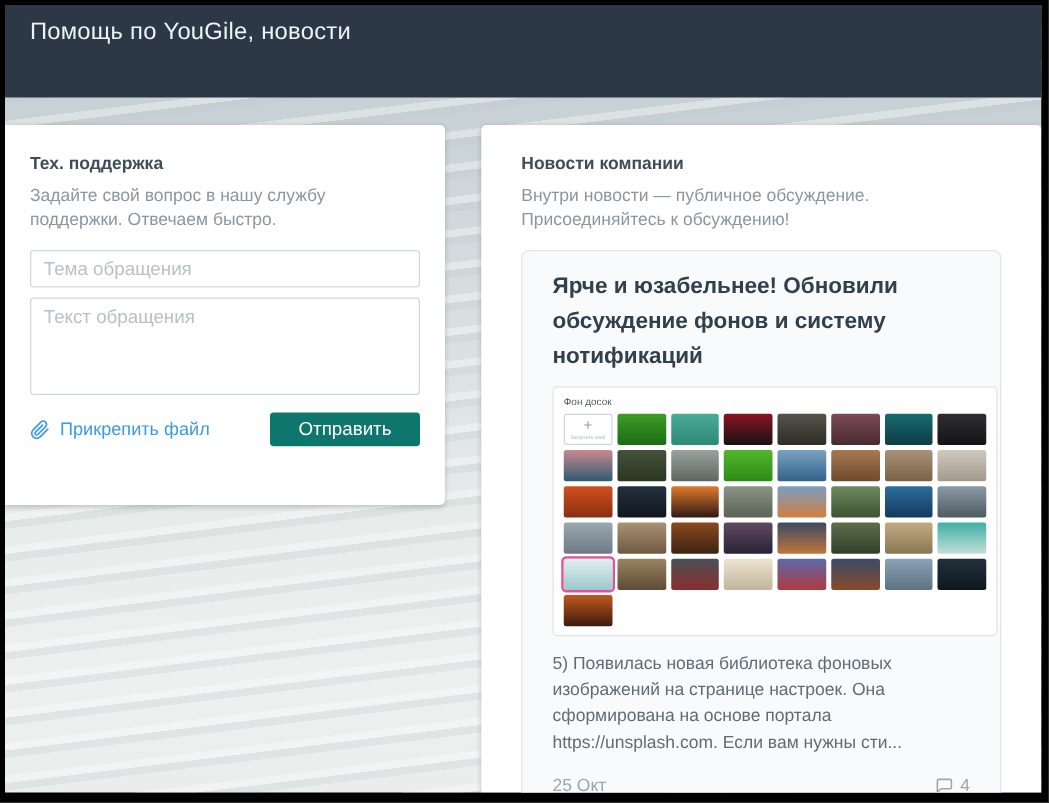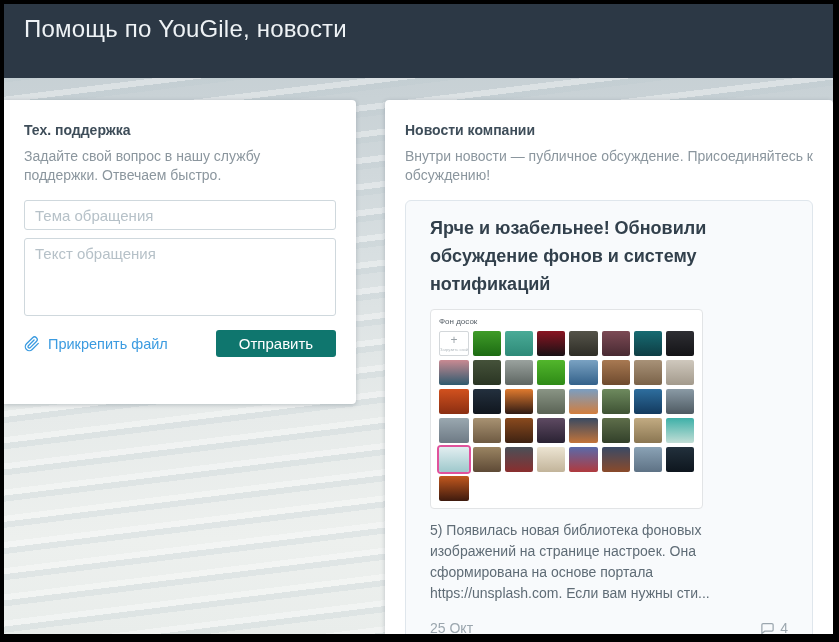--- a/index.html
+++ b/index.html
@@ -15,31 +15,31 @@
       repeating-linear-gradient(173deg, rgba(255,255,255,0) 0 14px, rgba(255,255,255,.35) 14px 20px, rgba(186,200,205,.25) 20px 26px),
       linear-gradient(180deg, #c2ccd1 0%, #c9d2d6 15%, #d8dfe1 40%, #e7ebea 65%, #edf0ee 85%, #e9edeb 100%);
   }
   
   .app-header {
     position:absolute; left:0; top:0; width:100%; height:74px;
     background:#2c3845;
   }
   .app-header h1 {
     position:absolute; left:20px; top:11px;
-    font-size:24px; font-weight:400; color:#eef2f5; letter-spacing:.2px;
+    font-size:19px; font-weight:400; color:#eef2f5; letter-spacing:.2px;
   }
   
   .panel { background:#fff; box-shadow:0 1px 4px rgba(40,55,70,.25); }
   .support-panel {
     position:absolute; left:0; top:96px; width:352px; height:304px;
     border-radius:0 4px 4px 0; padding:22px 20px;
   }
   .news-panel {
     position:absolute; left:381px; top:96px; width:448px; height:534px;
-    border-radius:4px 4px 0 0; padding:22px 20px;
+    border-radius:4px 4px 0 0; padding:22px 32px;
   }
   .panel h2 { font-size:14px; font-weight:700; color:#3e4d59; }
   .panel .panel-desc {
     margin-top:9px; font-size:14px; line-height:19px; color:#8b969e;
   }
   
   .support-panel input[type="text"], .support-panel textarea {
     display:block; width:312px; border:1px solid #cfd8dd; border-radius:3px;
     background:#fff; font-family:"Liberation Sans", sans-serif;
     font-size:15px; color:#0f766e; padding:6px 10px; outline:none; resize:none;
@@ -63,21 +63,21 @@
   
   .post-card {
     margin-top:15px; width:100%; background:#f8fafc; border:1px solid #dfe6ec;
     border-radius:6px; padding:13px 24px 14px 24px; cursor:pointer;
   }
   .post-title {
     font-size:18px; font-weight:700; color:#32404c; line-height:28px;
     max-width:350px;
   }
   .post-image {
-    margin-top:11px; width:273px; background:#fff; border:1px solid #e2e4e6;
+    margin-top:11px; width:356px; background:#fff; border:1px solid #e2e4e6;
     border-radius:4px; padding:7px 8px 7px 8px;
   }
   .embed-label { font-size:8px; color:#555e66; margin-bottom:5px; }
   .tiles {
     display:grid; grid-template-columns:repeat(8, 1fr); gap:4px;
   }
   .tile { height:25px; border-radius:2px; }
   .tile.upload {
     background:#fff; border:1px solid #d3d7da; display:flex;
     flex-direction:column; align-items:center; justify-content:center;

